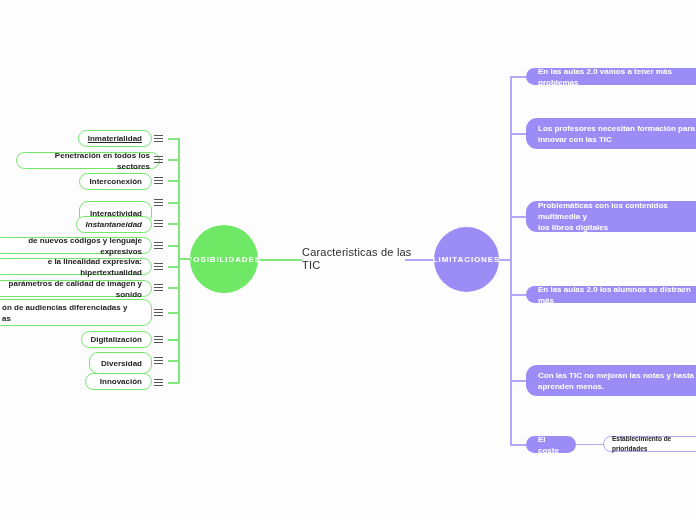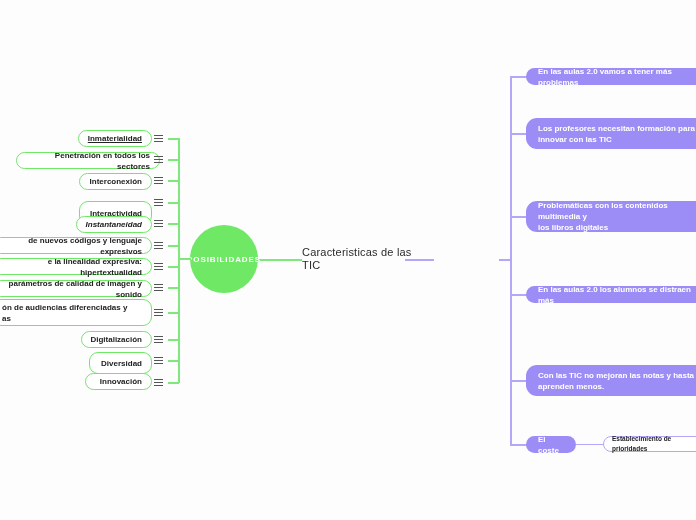--- a/index.html
+++ b/index.html
@@ -187,20 +187,23 @@
       <i></i>
       <i></i>
       <i></i>
     </div>
   <div class="burger" style="left:154px;top:378px;">
       <i></i>
       <i></i>
       <i></i>
     </div>
 
+  <div class="circle purple" style="left:434px;top:227px;width:65px;height:65px;">
+    <span>LIMITACIONES</span>
+  </div>
 
   <div class="ln p" style="left:499px;top:259px;width:12px;height:1.6px;"></div>
   <div class="ln p" style="left:510px;top:76px;width:1.6px;height:369px;"></div>
 
   <div class="ln p" style="left:510px;top:76px;width:17px;height:1.6px;"></div>
   <div class="ln p" style="left:510px;top:133px;width:17px;height:1.6px;"></div>
   <div class="ln p" style="left:510px;top:216px;width:17px;height:1.6px;"></div>
   <div class="ln p" style="left:510px;top:294px;width:17px;height:1.6px;"></div>
   <div class="ln p" style="left:510px;top:380px;width:17px;height:1.6px;"></div>
   <div class="ln p" style="left:510px;top:444px;width:17px;height:1.6px;"></div>

